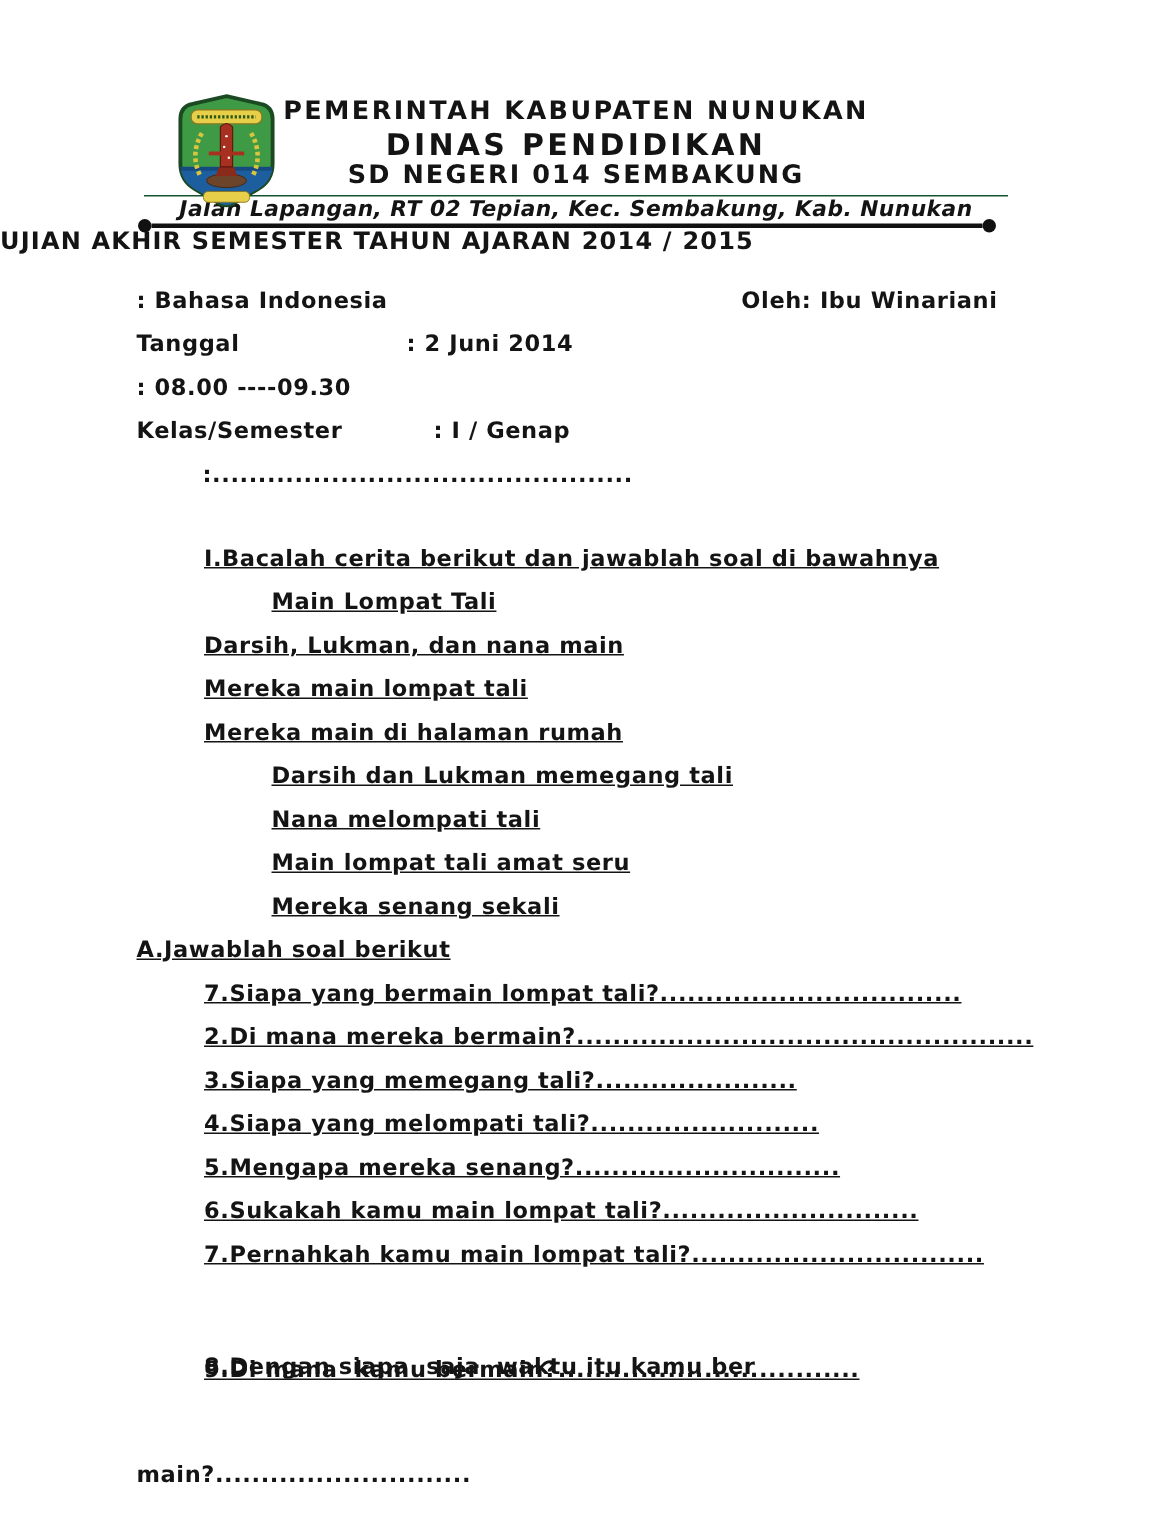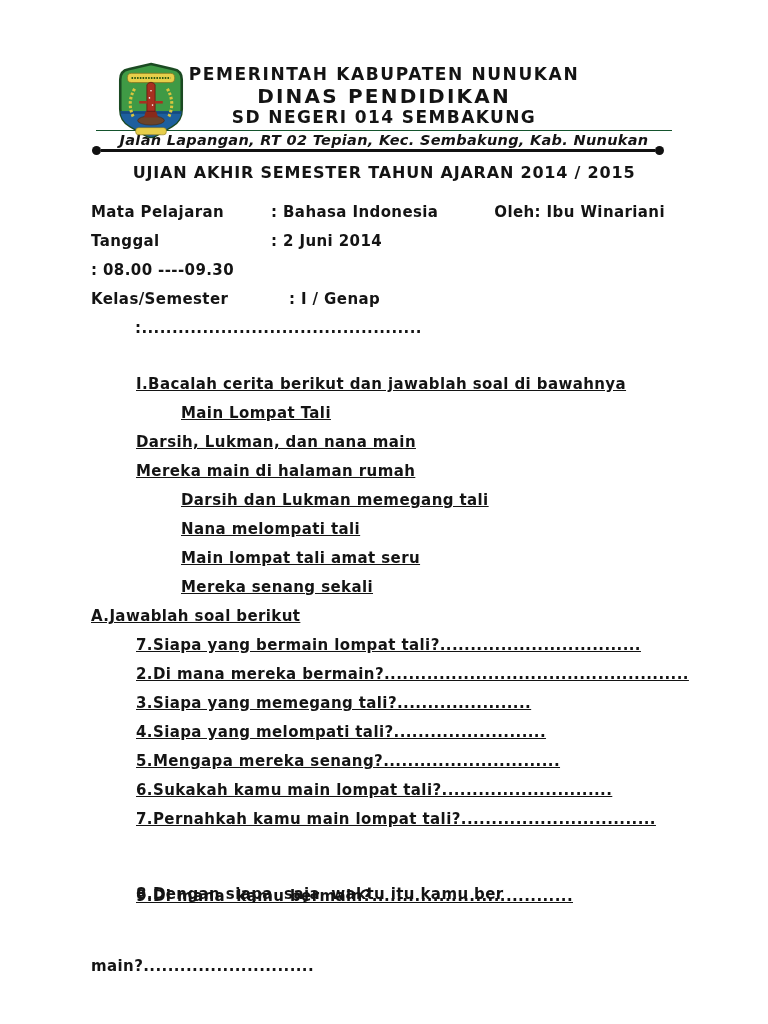--- a/index.html
+++ b/index.html
@@ -20,21 +20,21 @@
   .addr{
     font-size:14.5px;font-style:italic;letter-spacing:.3px;line-height:17px;
     margin:3px auto 0;width:576px;border-top:1px solid #14532d;padding-top:1px;
   }
 
   
   .divider{position:absolute;left:92px;top:146px;width:572px;display:flex;align-items:center;}
   .dot{width:9px;height:9px;border-radius:50%;background:#111;flex:0 0 auto;}
   .rule{flex:1;height:3px;background:#111;}
 
-  .title{margin-top:13px;text-align:center;font-size:16px;letter-spacing:.8px;line-height:22px;}
+  .title{margin-top:1px;font-size:16px;letter-spacing:.8px;line-height:22px;}
 
   
   .form{margin:14px 0 0 91px;width:582px;font-size:15px;letter-spacing:.4px;}
   .frow{height:29px;line-height:29px;display:flex;white-space:pre;}
   .flabel{width:180px;flex:0 0 auto;}
   .fvalue{white-space:pre;}
   .pad30{margin-left:18px;}
   .pad44{margin-left:44px;}
   .fextra{margin-left:auto;margin-right:8px;}
 
@@ -88,21 +88,20 @@
   <div class="divider">
     <span class="dot"></span>
     <span class="rule"></span>
     <span class="dot"></span>
   </div>
 
   <div class="title">UJIAN AKHIR SEMESTER TAHUN AJARAN 2014 / 2015</div>
 
   <div class="form">
     <div class="frow">
-      <span class="flabel">Mata Pelajaran</span>
       <span class="fvalue">: Bahasa Indonesia</span>
       <span class="fextra">Oleh: Ibu Winariani</span>
     </div>
     <div class="frow">
       <span class="flabel">Tanggal</span>
       <span class="fvalue">: 2 Juni 2014</span>
     </div>
     <div class="frow">
       <span class="fvalue">: 08.00 ----09.30</span>
     </div>
@@ -112,20 +111,21 @@
     </div>
     <div class="frow">
       <span class="fvalue pad44">:..............................................</span>
     </div>
   </div>
 
   <div class="content">
     <div class="cline ind1">I.Bacalah cerita berikut dan jawablah soal di bawahnya</div>
     <div class="cline ind2">Main Lompat Tali</div>
     <div class="cline ind1">Darsih, Lukman, dan nana main</div>
+    <div class="cline ind1">Mereka main lompat tali</div>
     <div class="cline ind1">Mereka main di halaman rumah</div>
     <div class="cline ind2">Darsih dan Lukman memegang tali</div>
     <div class="cline ind2">Nana melompati tali</div>
     <div class="cline ind2">Main lompat tali amat seru</div>
     <div class="cline ind2">Mereka senang sekali</div>
 
     <div class="cline">A.Jawablah soal berikut</div>
 
     <div class="cline ind1">7.Siapa yang bermain lompat tali?.................................</div>
     <div class="cline ind1">2.Di mana mereka bermain?..................................................</div>

